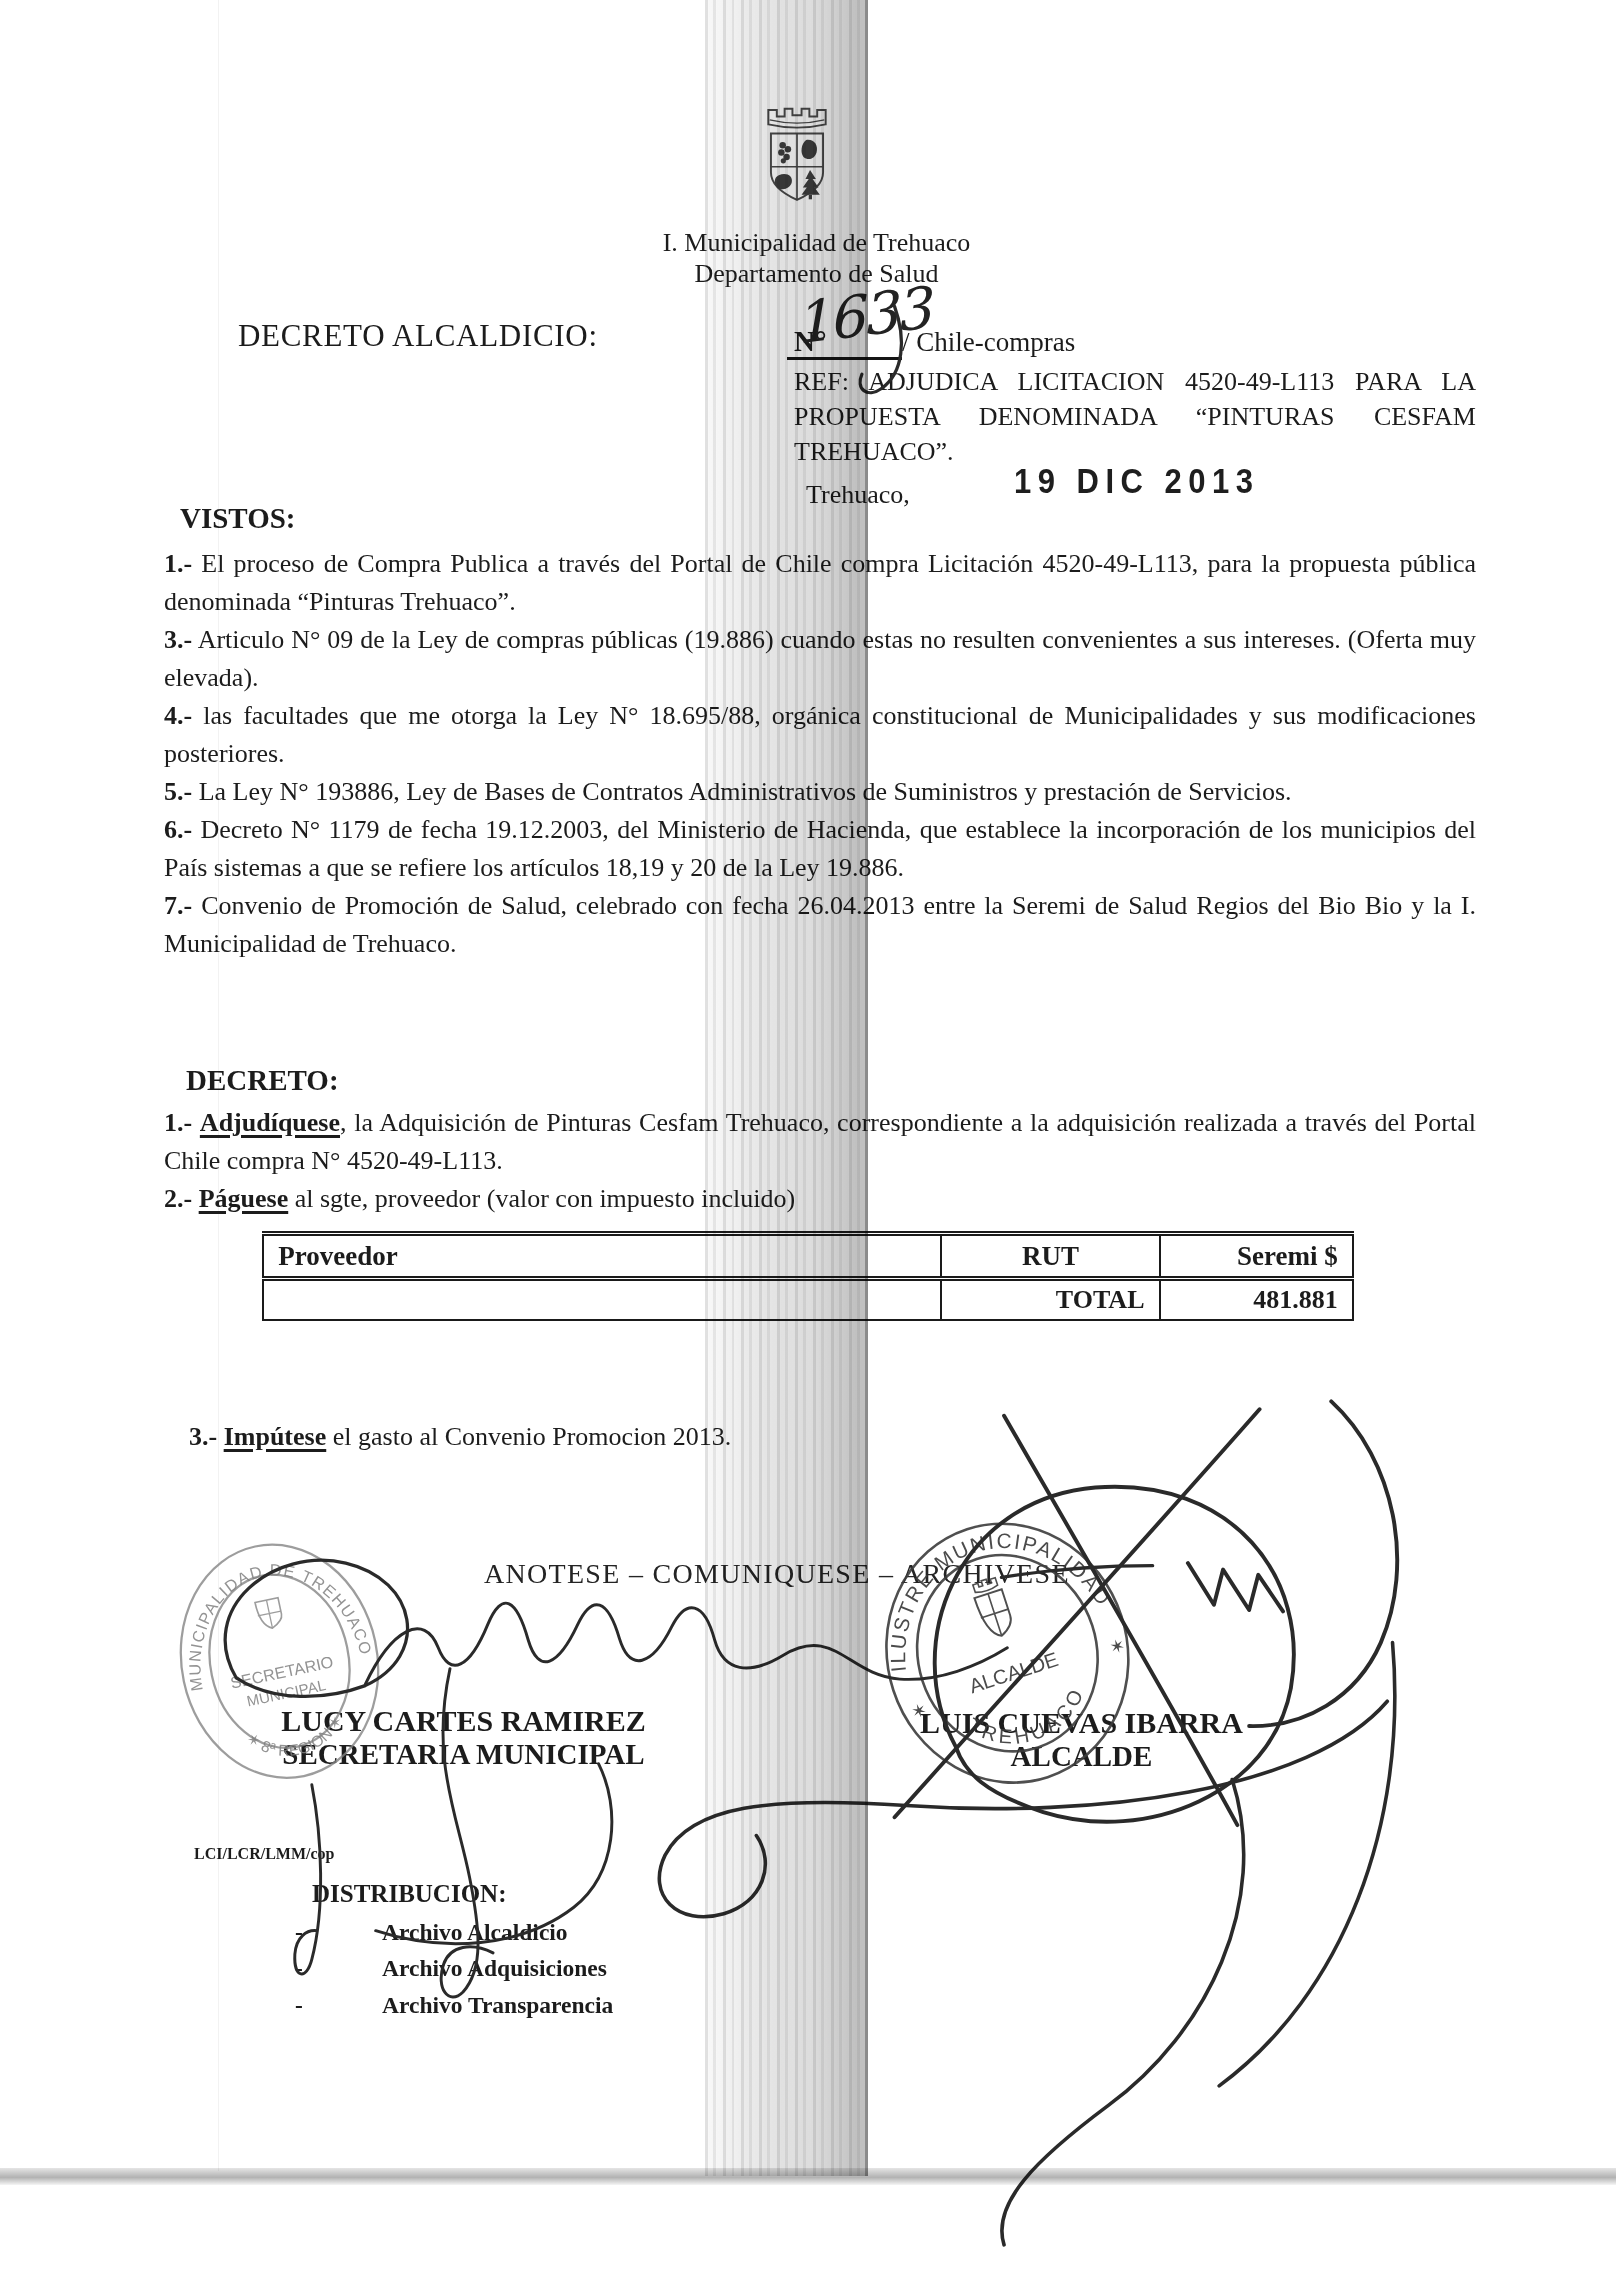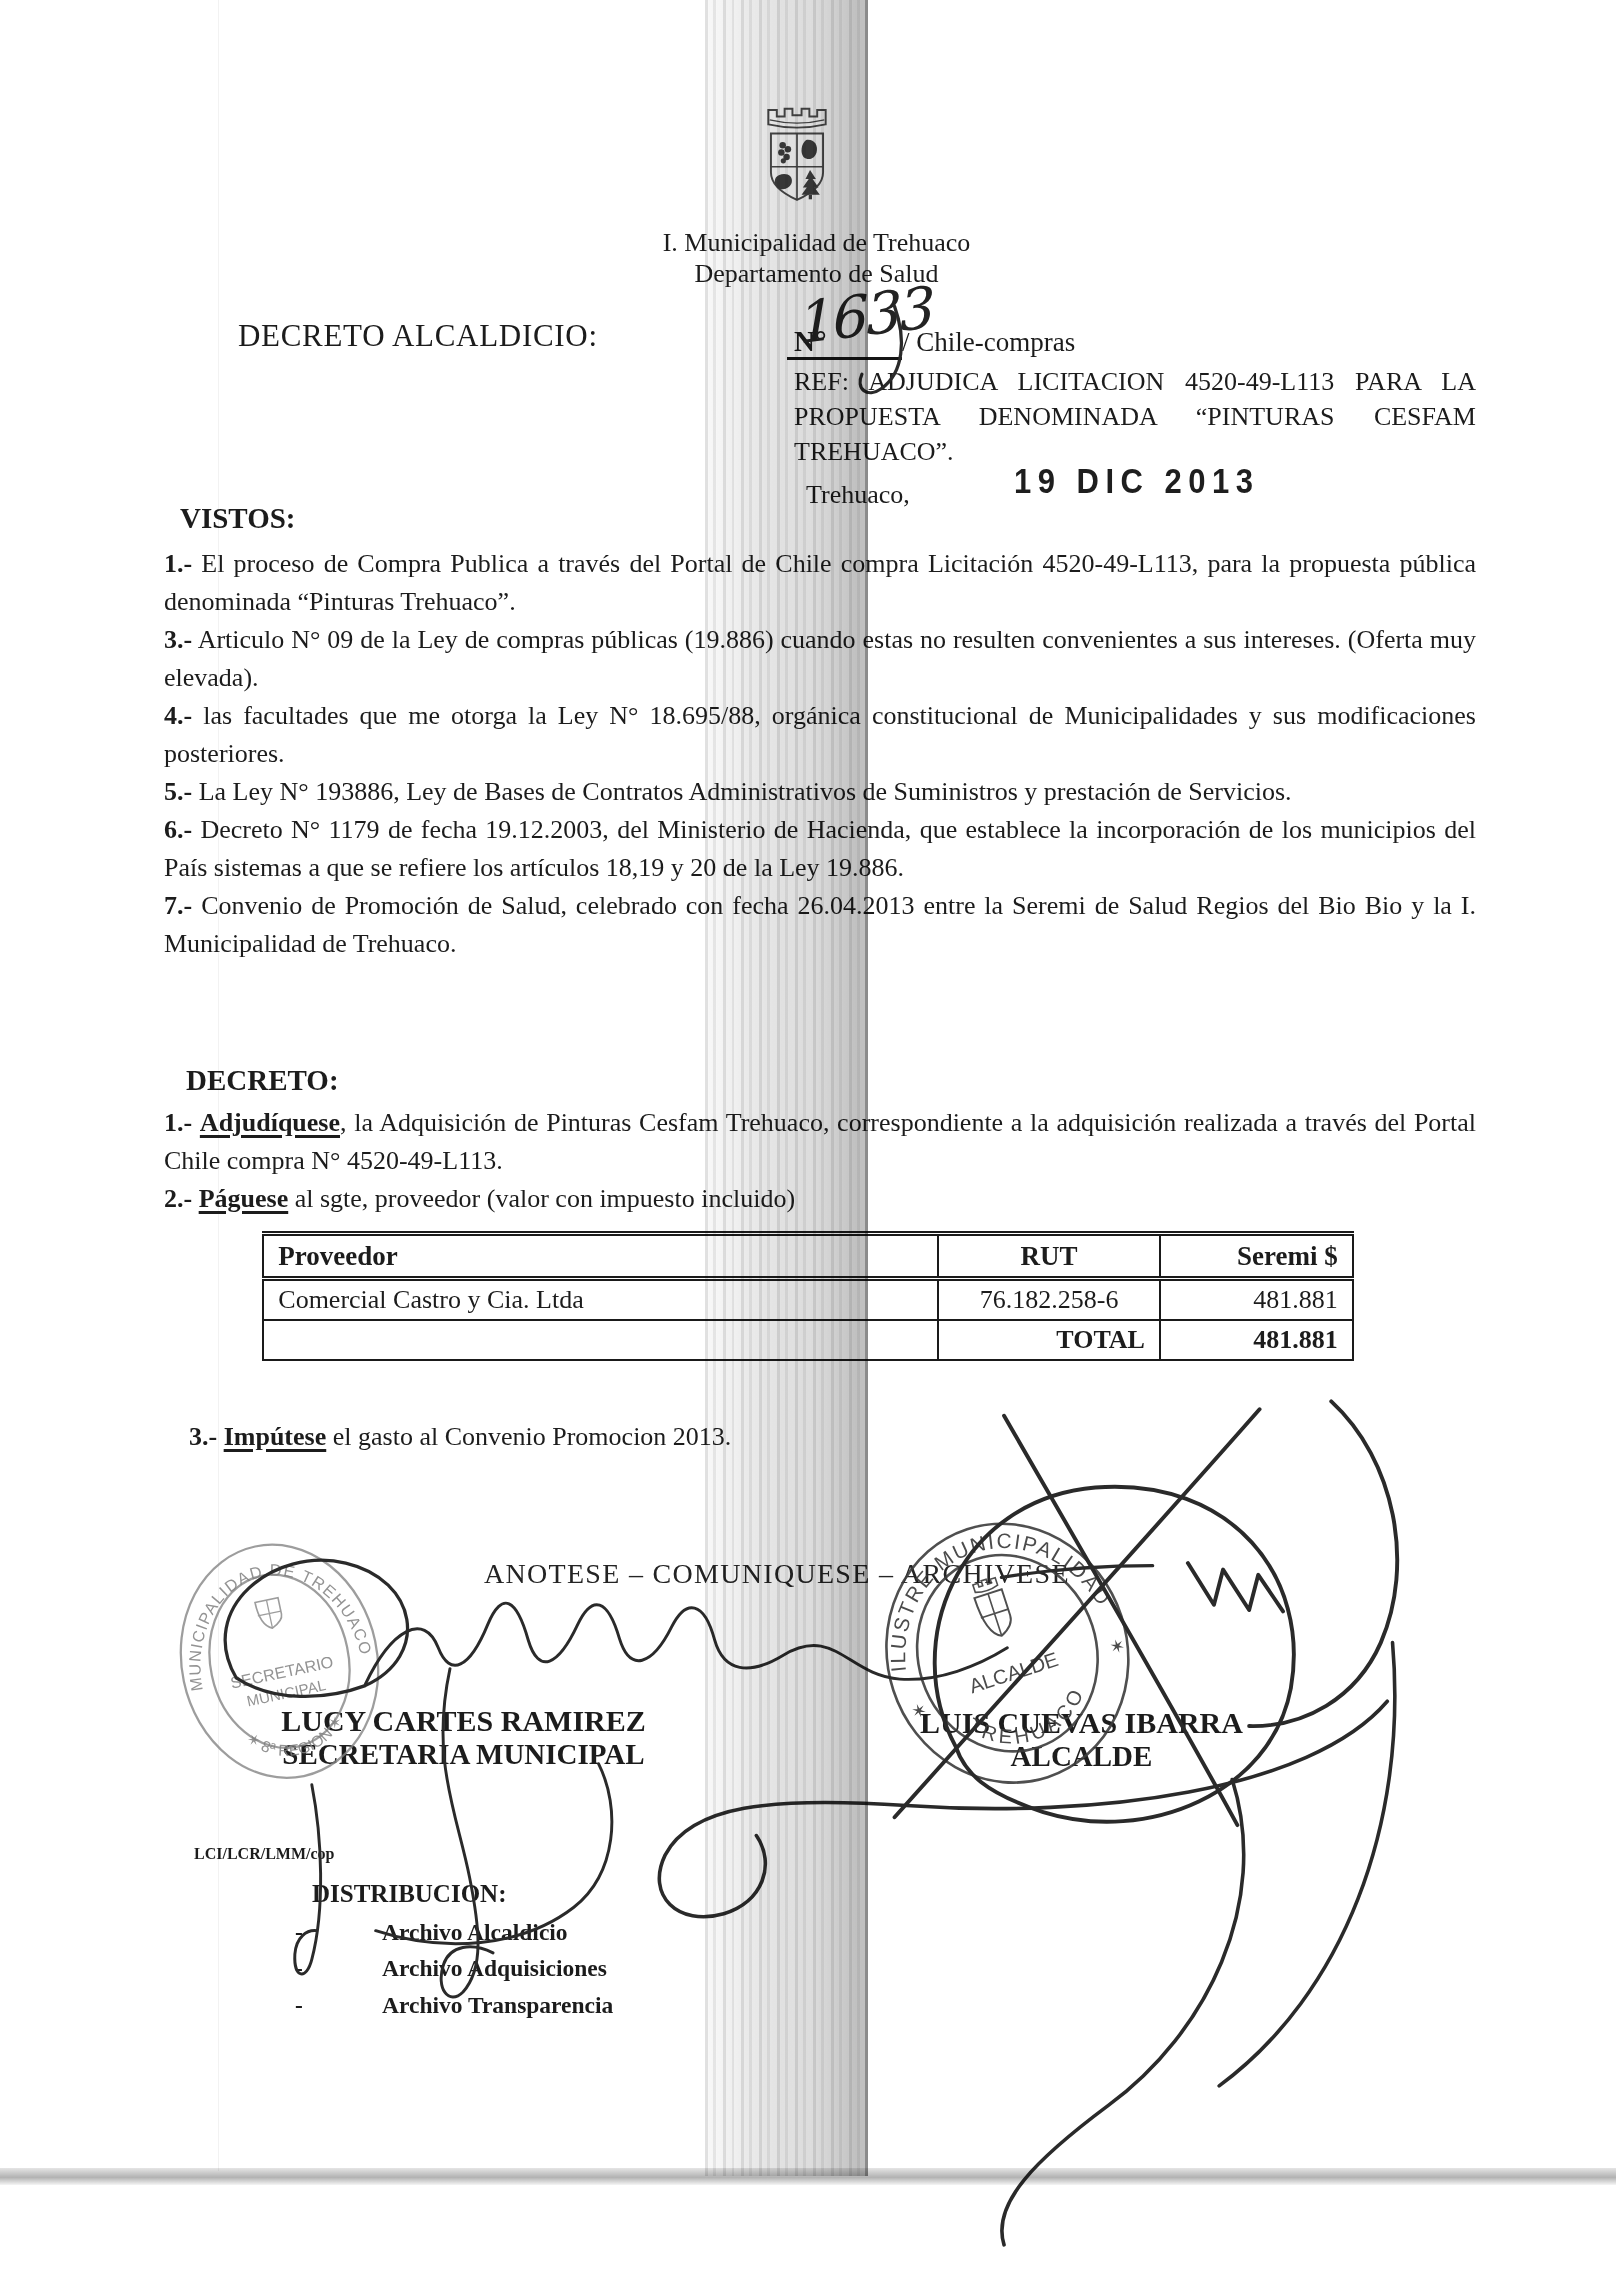--- a/index.html
+++ b/index.html
@@ -125,25 +125,20 @@
 
   <table class="prov-table">
     <thead>
       <tr>
         <th class="c-prov">Proveedor</th>
         <th class="c-rut">RUT</th>
         <th class="c-monto">Seremi $</th>
       </tr>
     </thead>
     <tbody>
-      <tr>
-        <td class="c-prov">Comercial Castro y Cia. Ltda</td>
-        <td class="c-rut">76.182.258-6</td>
-        <td class="c-monto">481.881</td>
-      </tr>
       <tr class="total-row">
         <td class="c-prov"></td>
         <td class="c-rut">TOTAL</td>
         <td class="c-monto">481.881</td>
       </tr>
     </tbody>
   </table>
 
   <div class="abs flow" style="left:189px;top:1418px;width:913px">
     <p style="text-align:left"><b class="num">3.-</b> <b class="kw">Impútese</b><span> el gasto al Convenio Promocion 2013.</span></p>

